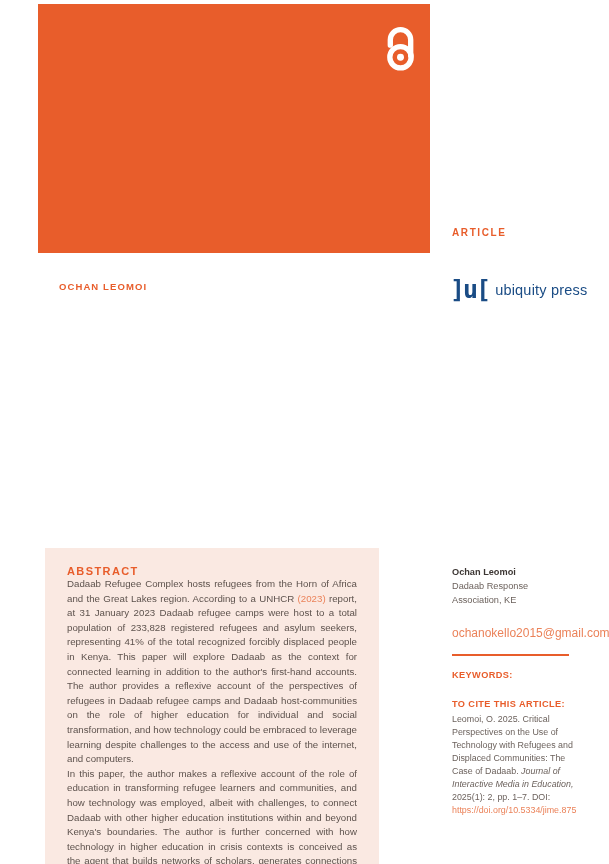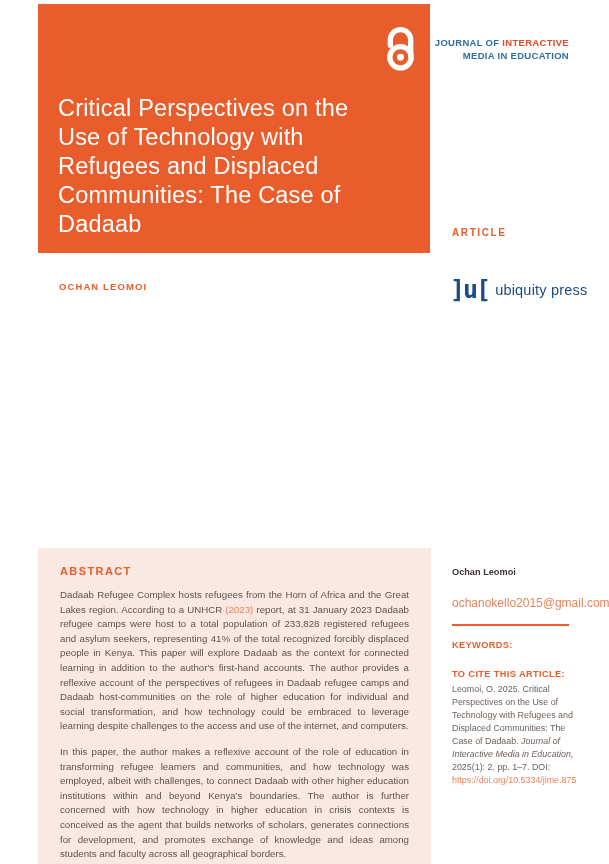--- a/index.html
+++ b/index.html
@@ -30,24 +30,24 @@
     font-size:9.8px; letter-spacing:1.3px; line-height:17.2px; white-space:pre-line; }
   .article-type { position:absolute; left:452px; top:227px; color:#E85D2B;
     font-weight:bold; font-size:10px; letter-spacing:1.6px; }
   .publisher { position:absolute; left:450px; top:277px; color:#1A4C85;
     display:flex; align-items:center; }
   .pub-brackets { font-family:"DejaVu Sans Mono", monospace; font-weight:bold;
     font-size:25px; line-height:26px; letter-spacing:-2px; }
   .pub-name { font-size:14.5px; font-weight:500; margin-left:6px; letter-spacing:0.2px; }
 
   
-  .abstract-block { position:absolute; left:38px; top:548px; width:393px; height:316px;
+  .abstract-block { position:absolute; left:45px; top:548px; width:334px; height:316px;
     background:#FAE9E2; padding:17px 22px; }
   .abstract-heading { color:#E85D2B; font-size:11px; font-weight:bold; letter-spacing:1.4px; }
-  .abstract-p { margin-top:11px; color:#5D524D; font-size:9.7px; line-height:14.6px;
+  .abstract-p { color:#5D524D; font-size:9.7px; line-height:14.6px;
     text-align:justify; }
   .inline-link { color:#EB8259; text-decoration:none; cursor:pointer; }
 
   
   .sidebar { position:absolute; left:452px; top:563px; width:125px; }
   .side-heading { color:#E85D2B; font-weight:bold; font-size:9.2px; letter-spacing:0.4px; }
   .side-name { color:#3D3734; font-weight:bold; font-size:9.2px; margin-top:4px; }
   .side-text { color:#6C625D; font-size:9.2px; line-height:13.5px; margin-top:3px; }
   .side-link { color:#EB8259; text-decoration:none; cursor:pointer; display:inline-block;
     margin-top:19px; font-size:12px; }
@@ -55,54 +55,46 @@
   .cite-heading { margin-top:19px; }
   .citation { font-size:8.9px; line-height:13px; margin-top:4px; }
   .citation em { font-style:italic; }
   .citation .side-link { margin:0; font-size:8.9px; }
 </style>
 </head>
 <body>
 
 <div class="page">
 
-  <div class="masthead">
-    <div><span class="mast-blue">JOURNAL OF </span><span class="mast-orange">INTERACTIVE</span></div>
-    <div class="mast-blue">MEDIA IN EDUCATION</div>
-  </div>
 
   <div class="orange-block">
     <svg class="oa-icon" viewBox="0 0 34 47" aria-hidden="true">
       <path d="M27.5 30 V13.5 a10.5 10.5 0 0 0 -21 0 V19" fill="none" stroke="#ffffff" stroke-width="5.5" stroke-linecap="round"></path>
       <circle cx="17" cy="31.5" r="11" fill="none" stroke="#ffffff" stroke-width="5.5"></circle>
       <circle cx="17" cy="31.5" r="3.6" fill="#ffffff"></circle>
     </svg>
-    <h1 class="title">Critical Perspectives on the
-Use of Technology with
-Refugees and Displaced
-Communities: The Case of
-Dadaab</h1>
   </div>
   <div class="author">OCHAN LEOMOI</div>
 
   <div class="article-type">ARTICLE</div>
 
   <div class="publisher">
     <span class="pub-brackets">]u[</span>
     <span class="pub-name">ubiquity press</span>
   </div>
 
   <div class="abstract-block">
     <h2 class="abstract-heading">ABSTRACT</h2>
     <p class="abstract-p"><span>Dadaab Refugee Complex hosts refugees from the Horn of Africa and the Great Lakes region. According to a UNHCR </span><a class="inline-link">(2023)</a><span> report, at 31 January 2023 Dadaab refugee camps were host to a total population of 233,828 registered refugees and asylum seekers, representing 41% of the total recognized forcibly displaced people in Kenya. This paper will explore Dadaab as the context for connected learning in addition to the author's first-hand accounts. The author provides a reflexive account of the perspectives of refugees in Dadaab refugee camps and Dadaab host-communities on the role of higher education for individual and social transformation, and how technology could be embraced to leverage learning despite challenges to the access and use of the internet, and computers.</span></p>
     <p class="abstract-p">In this paper, the author makes a reflexive account of the role of education in transforming refugee learners and communities, and how technology was employed, albeit with challenges, to connect Dadaab with other higher education institutions within and beyond Kenya's boundaries. The author is further concerned with how technology in higher education in crisis contexts is conceived as the agent that builds networks of scholars, generates connections for development, and promotes exchange of knowledge and ideas among students and faculty across all geographical borders.</p>
   </div>
 
   <div class="sidebar">
     <div class="side-name">Ochan Leomoi</div>
+    <div class="side-text">Dadaab Response Association, KE</div>
     <a class="side-link">ochanokello2015@gmail.com</a>
     <hr class="side-rule">
     <div class="side-heading">KEYWORDS:</div>
     <div class="side-heading cite-heading">TO CITE THIS ARTICLE:</div>
     <div class="side-text citation"><span>Leomoi, O. 2025. Critical Perspectives on the Use of Technology with Refugees and Displaced Communities: The Case of Dadaab. </span><em>Journal of Interactive Media in Education,</em><span> 2025(1): 2, pp. 1–7. DOI: </span><a class="side-link">https://doi.org/10.5334/jime.875</a></div>
   </div>
 
 </div>
 
 </body></html>

